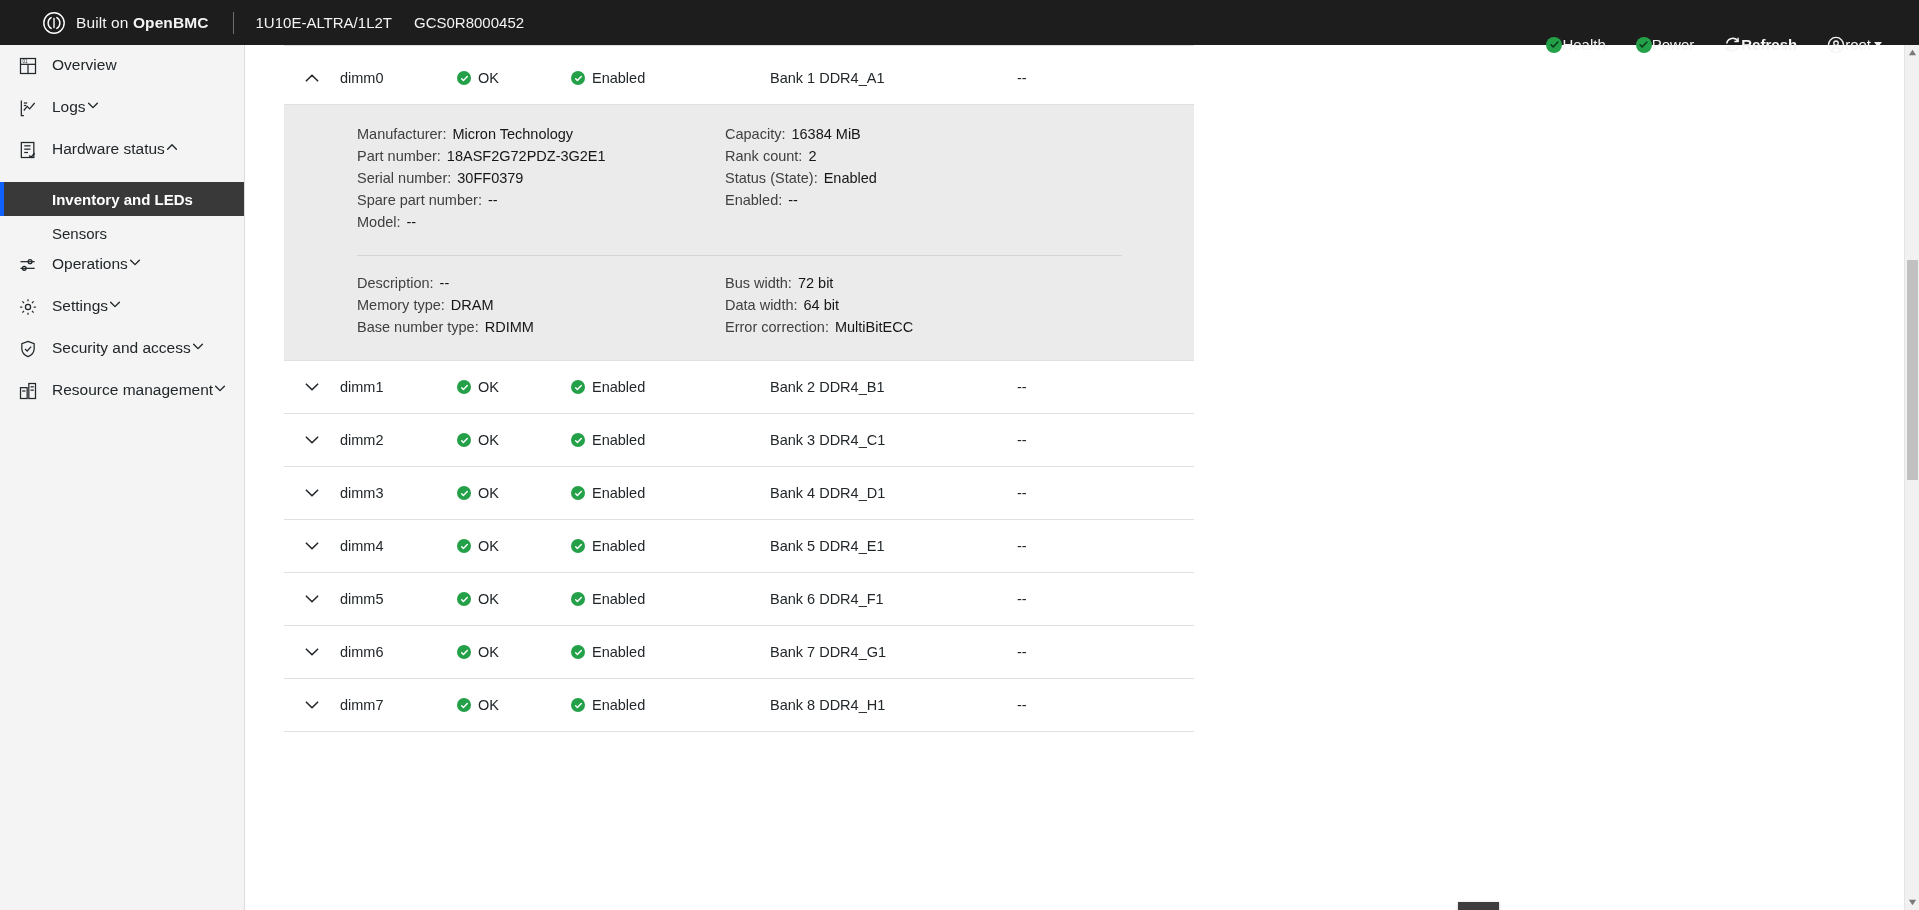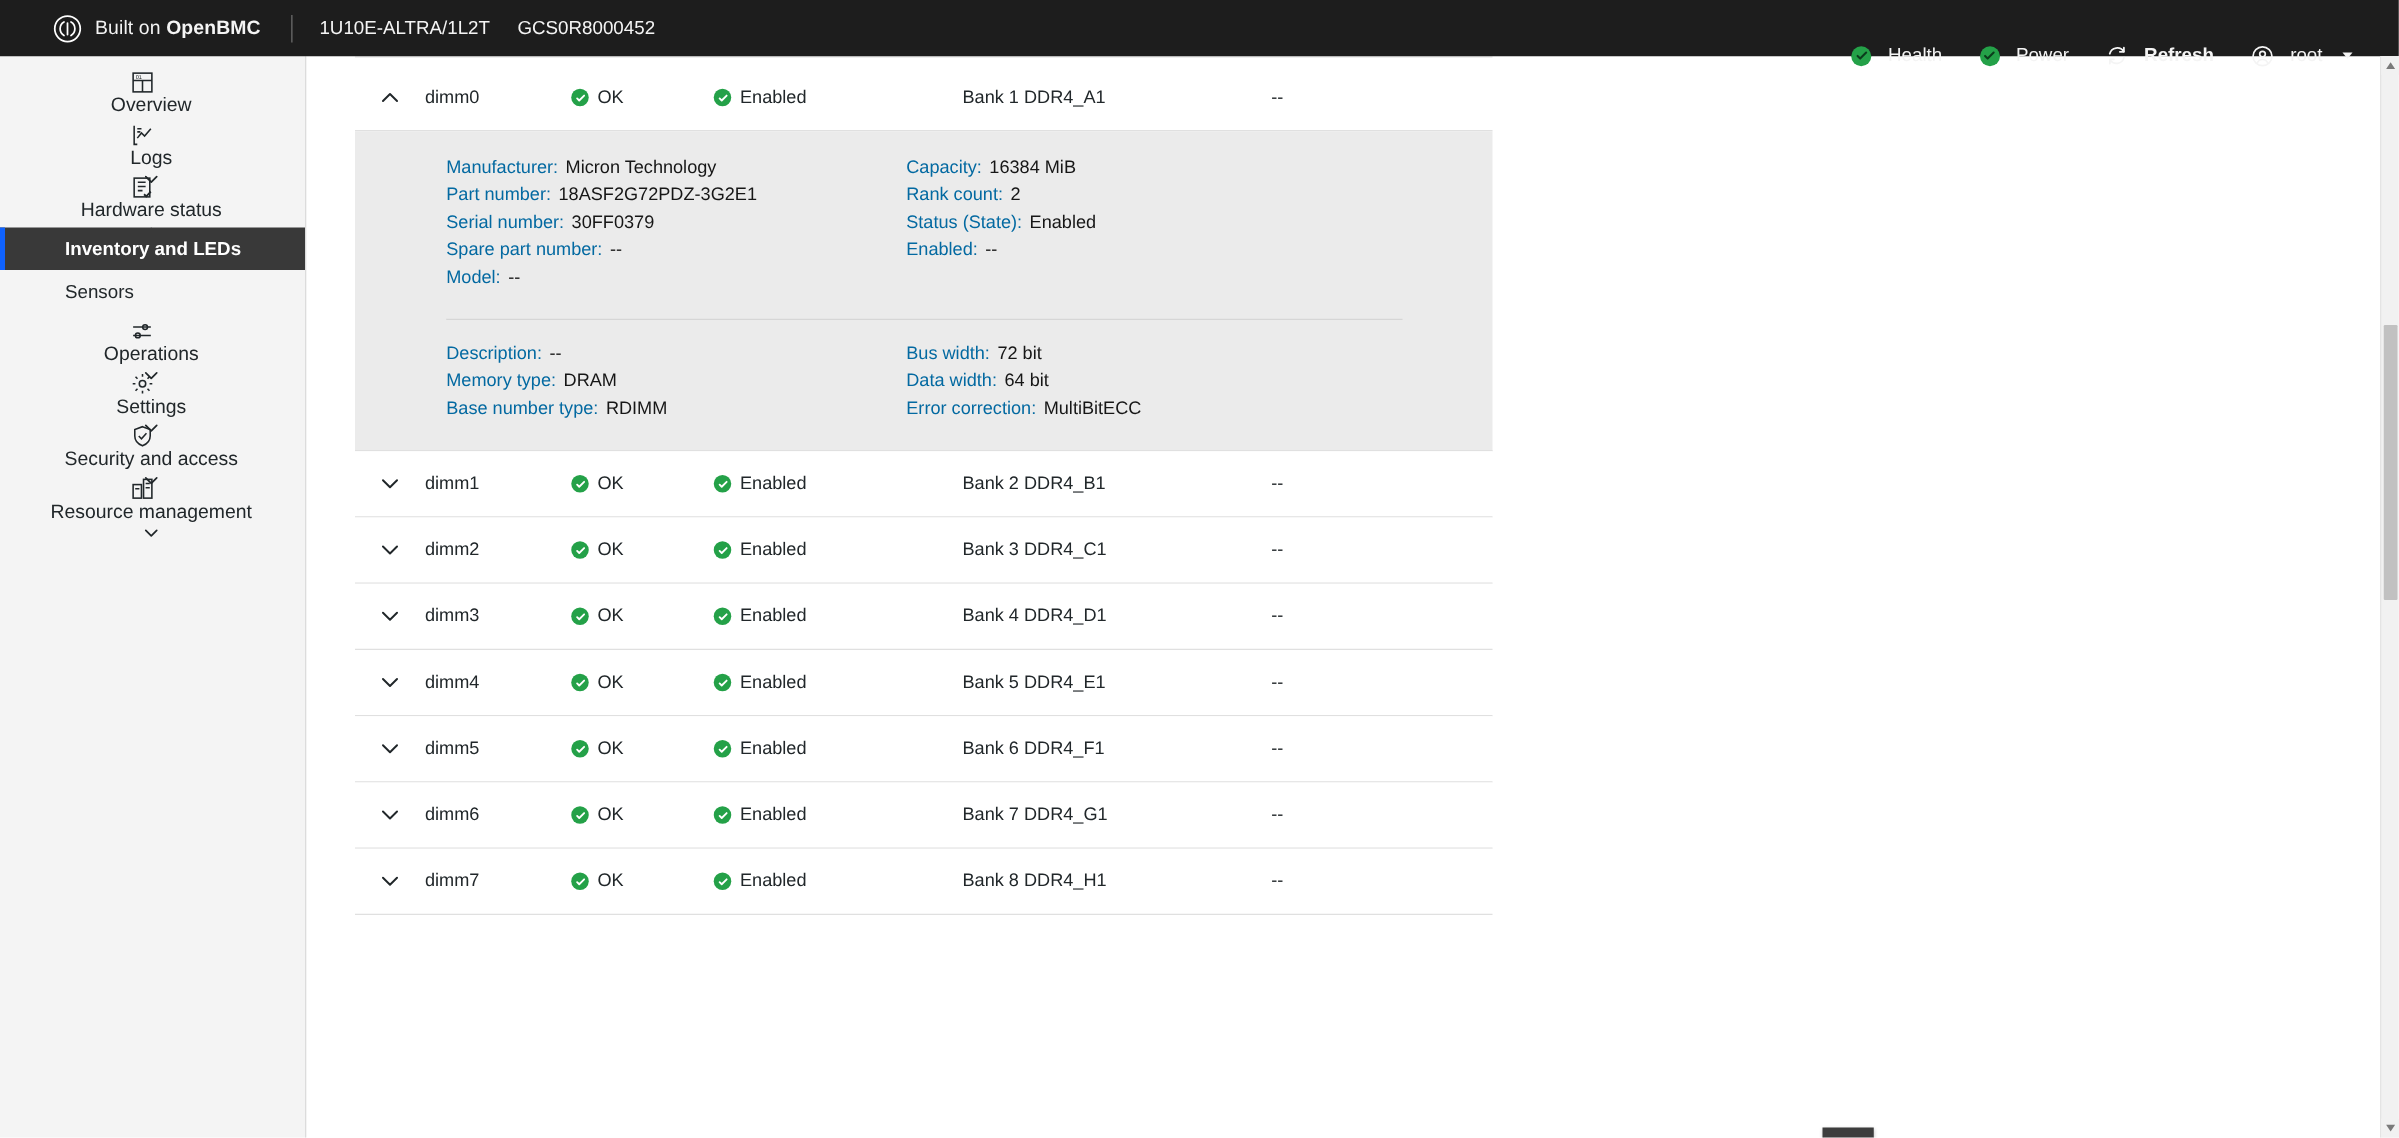--- a/index.html
+++ b/index.html
@@ -34,21 +34,21 @@
   .asset-model { font-size: 15px; color: #f4f4f4; white-space: nowrap; }
   .asset-serial { font-size: 15px; color: #f4f4f4; white-space: nowrap; }
 
   .hdr-right {
     margin-left: auto;
     display: flex; align-items: center;
     padding-right: 22px;
     gap: 0px;
   }
   .hdr-item {
-    display: flex; align-items: center; gap: 13px;
+    display: flex; align-items: center; gap: 0;
     height: 45px; padding: 0 15px;
     font-size: 15px; color: #f4f4f4;
     cursor: pointer; white-space: nowrap; margin-top: 44px;
   }
   .status-dot {
     width: 16px; height: 16px; border-radius: 50%;
     background: #24a148;
     display: inline-flex; align-items: center; justify-content: center;
     flex: none;
   }
@@ -66,25 +66,24 @@
   
   .sidebar {
     position: absolute; top: 45px; left: 0;
     width: 245px; height: 865px;
     background: #f4f4f4;
     border-right: 1px solid #dcdcdc;
     overflow: hidden;
     z-index: 40;
   }
   .nav-item {
-    display: flex; align-items: center;
+    display: flex; 
     height: 42px; padding: 0 20px 0 18px;
     cursor: pointer; position: relative;
     color: #343a3f;
-    flex-direction: column;
   }
   .nav-ico { width: 20px; height: 20px; margin-right: 14px; flex: none; display: block; }
   .nav-label { font-size: 15.5px; color: #21272a; white-space: nowrap; }
   .nav-chev {
     margin-left: auto; width: 14px; height: 14px; display: block; flex: none;
   }
   .nav-sub {
     display: flex; align-items: center;
     height: 34px; padding-left: 52px;
     font-size: 15px; color: #21272a;
@@ -151,21 +150,21 @@
     display: flex; flex-direction: column;
   }
   .detail-col.left  { width: 410px; padding-left: 73px; }
   .detail-col.right { width: 430px; padding-left: 31px; }
   .d-line {
     display: flex; align-items: baseline;
     font-size: 14.5px; line-height: 22px;
     padding: 0 0 0 0; margin-bottom: 0;
     height: 22px;
   }
-  .d-key { color: #0369a1; margin-right: 6px; white-space: nowrap; }
+  .d-key { color: #404040; margin-right: 6px; white-space: nowrap; }
   .d-val { color: #161616; white-space: nowrap; }
   .d-sep {
     height: 1px; background: #d6d6d6;
     margin: 22px 0 16px 73px; width: 765px;
   }
   .detail-bottom .detail-col.left  { padding-left: 73px; }
   .detail-bottom .detail-col.right { padding-left: 31px; }
 
   
   .to-top {

